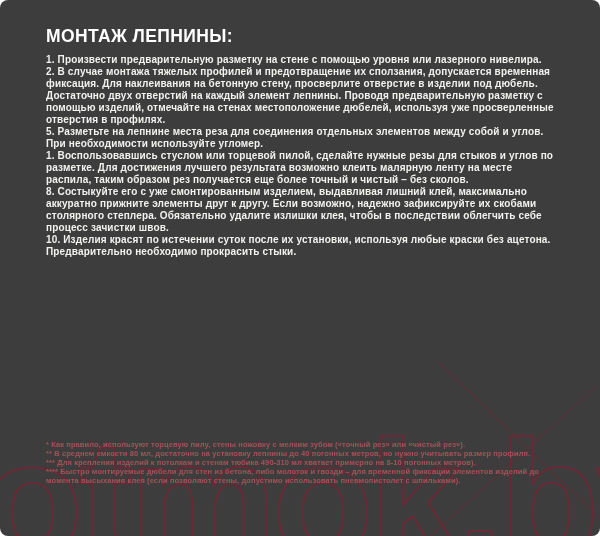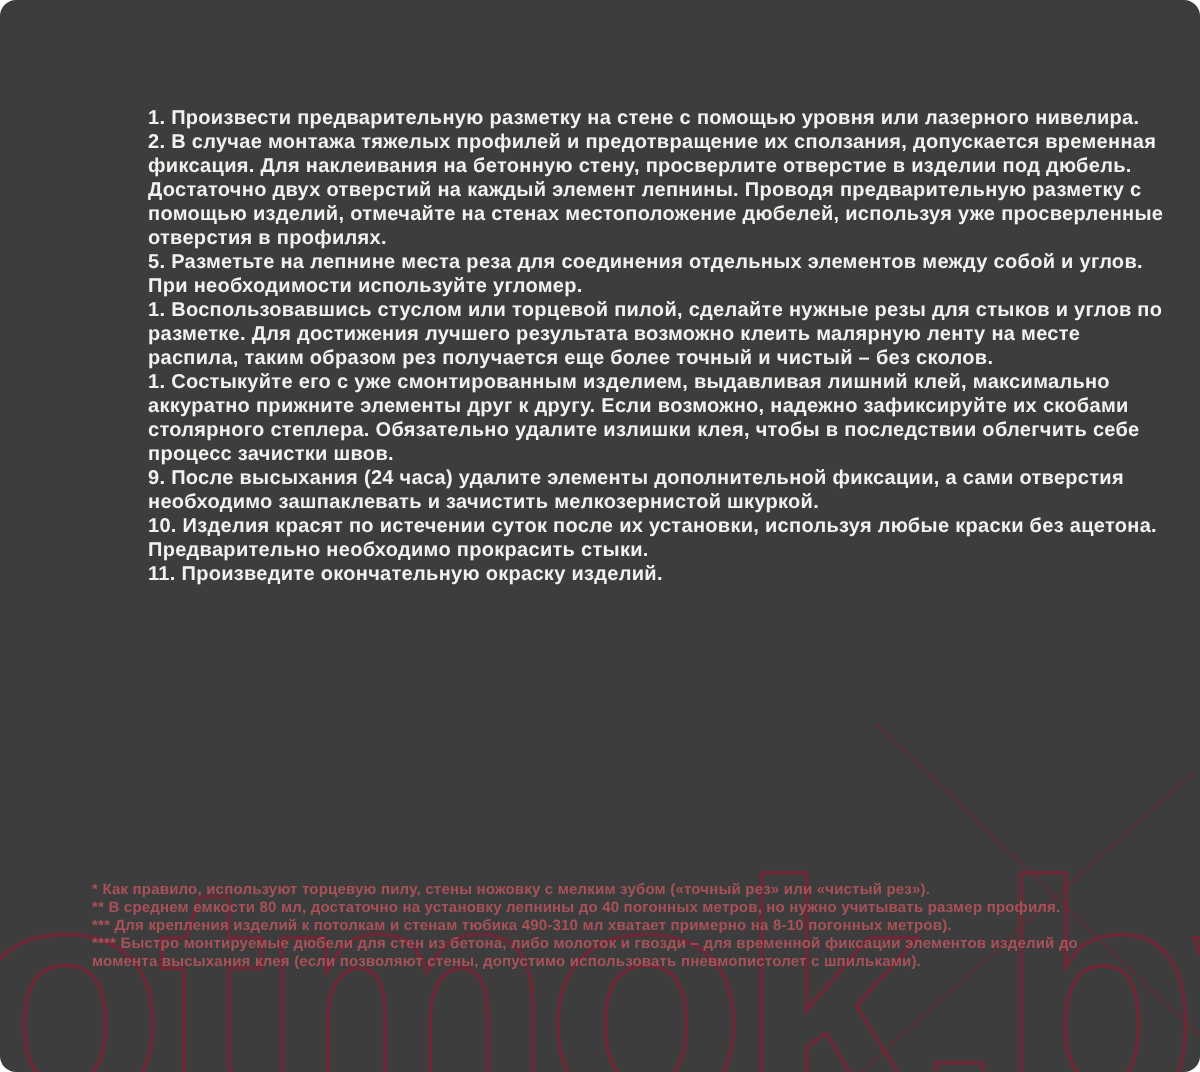--- a/index.html
+++ b/index.html
@@ -27,21 +27,20 @@
   .steps {
     position: absolute;
     left: 46px;
     top: 54px;
     width: 512px;
     color: #f2f2ef;
     font-size: 10px;
     line-height: 12px;
     letter-spacing: 0.15px;
     z-index: 3;
-    margin-left: 28px;
   }
   .steps p { margin: 0; }
   .footnotes {
     position: absolute;
     left: 46px;
     top: 440px;
     width: 515px;
     color: #a85158;
     font-size: 7.5px;
     line-height: 9px;
@@ -74,30 +73,29 @@
 </style>
 </head>
 <body>
 
 <div class="card">
 
   <div class="watermark">otmok.by</div>
   <div class="diag diag1"></div>
   <div class="diag diag2"></div>
 
+  <h1 class="title">МОНТАЖ ЛЕПНИНЫ:</h1>
 
   <div class="steps">
     <p>1. Произвести предварительную разметку на стене с помощью уровня или лазерного нивелира.</p>
     <p>2. В случае монтажа тяжелых профилей и предотвращение их сползания, допускается временная фиксация. Для наклеивания на бетонную стену, просверлите отверстие в изделии под дюбель. Достаточно двух отверстий на каждый элемент лепнины. Проводя предварительную разметку с помощью изделий, отмечайте на стенах местоположение дюбелей, используя уже просверленные отверстия в профилях.</p>
     <p>5. Разметьте на лепнине места реза для соединения отдельных элементов между собой и углов. При необходимости используйте угломер.</p>
     <p>1. Воспользовавшись стуслом или торцевой пилой, сделайте нужные резы для стыков и углов по разметке. Для достижения лучшего результата возможно клеить малярную ленту на месте распила, таким образом рез получается еще более точный и чистый – без сколов.</p>
-    <p>1. Состыкуйте его с уже смонтированным изделием, выдавливая лишний клей, максимально аккуратно прижните элементы друг к другу. Если возможно, надежно зафиксируйте их скобами столярного степлера. Обязательно удалите излишки клея, чтобы в последствии облегчить себе процесс зачистки швов.</p>
-    <p>9. После высыхания (24 часа) удалите элементы дополнительной фиксации, а сами отверстия необходимо зашпаклевать и зачистить мелкозернистой шкуркой.</p>
+    <p>8. Состыкуйте его с уже смонтированным изделием, выдавливая лишний клей, максимально аккуратно прижните элементы друг к другу. Если возможно, надежно зафиксируйте их скобами столярного степлера. Обязательно удалите излишки клея, чтобы в последствии облегчить себе процесс зачистки швов.</p>
     <p>10. Изделия красят по истечении суток после их установки, используя любые краски без ацетона. Предварительно необходимо прокрасить стыки.</p>
-    <p>11. Произведите окончательную окраску изделий.</p>
   </div>
 
   <div class="footnotes">
     <p>* Как правило, используют торцевую пилу, стены ножовку с мелким зубом («точный рез» или «чистый рез»).</p>
     <p>** В среднем емкости 80 мл, достаточно на установку лепнины до 40 погонных метров, но нужно учитывать размер профиля.</p>
     <p>*** Для крепления изделий к потолкам и стенам тюбика 490-310 мл хватает примерно на 8-10 погонных метров).</p>
     <p>**** Быстро монтируемые дюбели для стен из бетона, либо молоток и гвозди – для временной фиксации элементов изделий до момента высыхания клея (если позволяют стены, допустимо использовать пневмопистолет с шпильками).</p>
   </div>
 
 </div>

